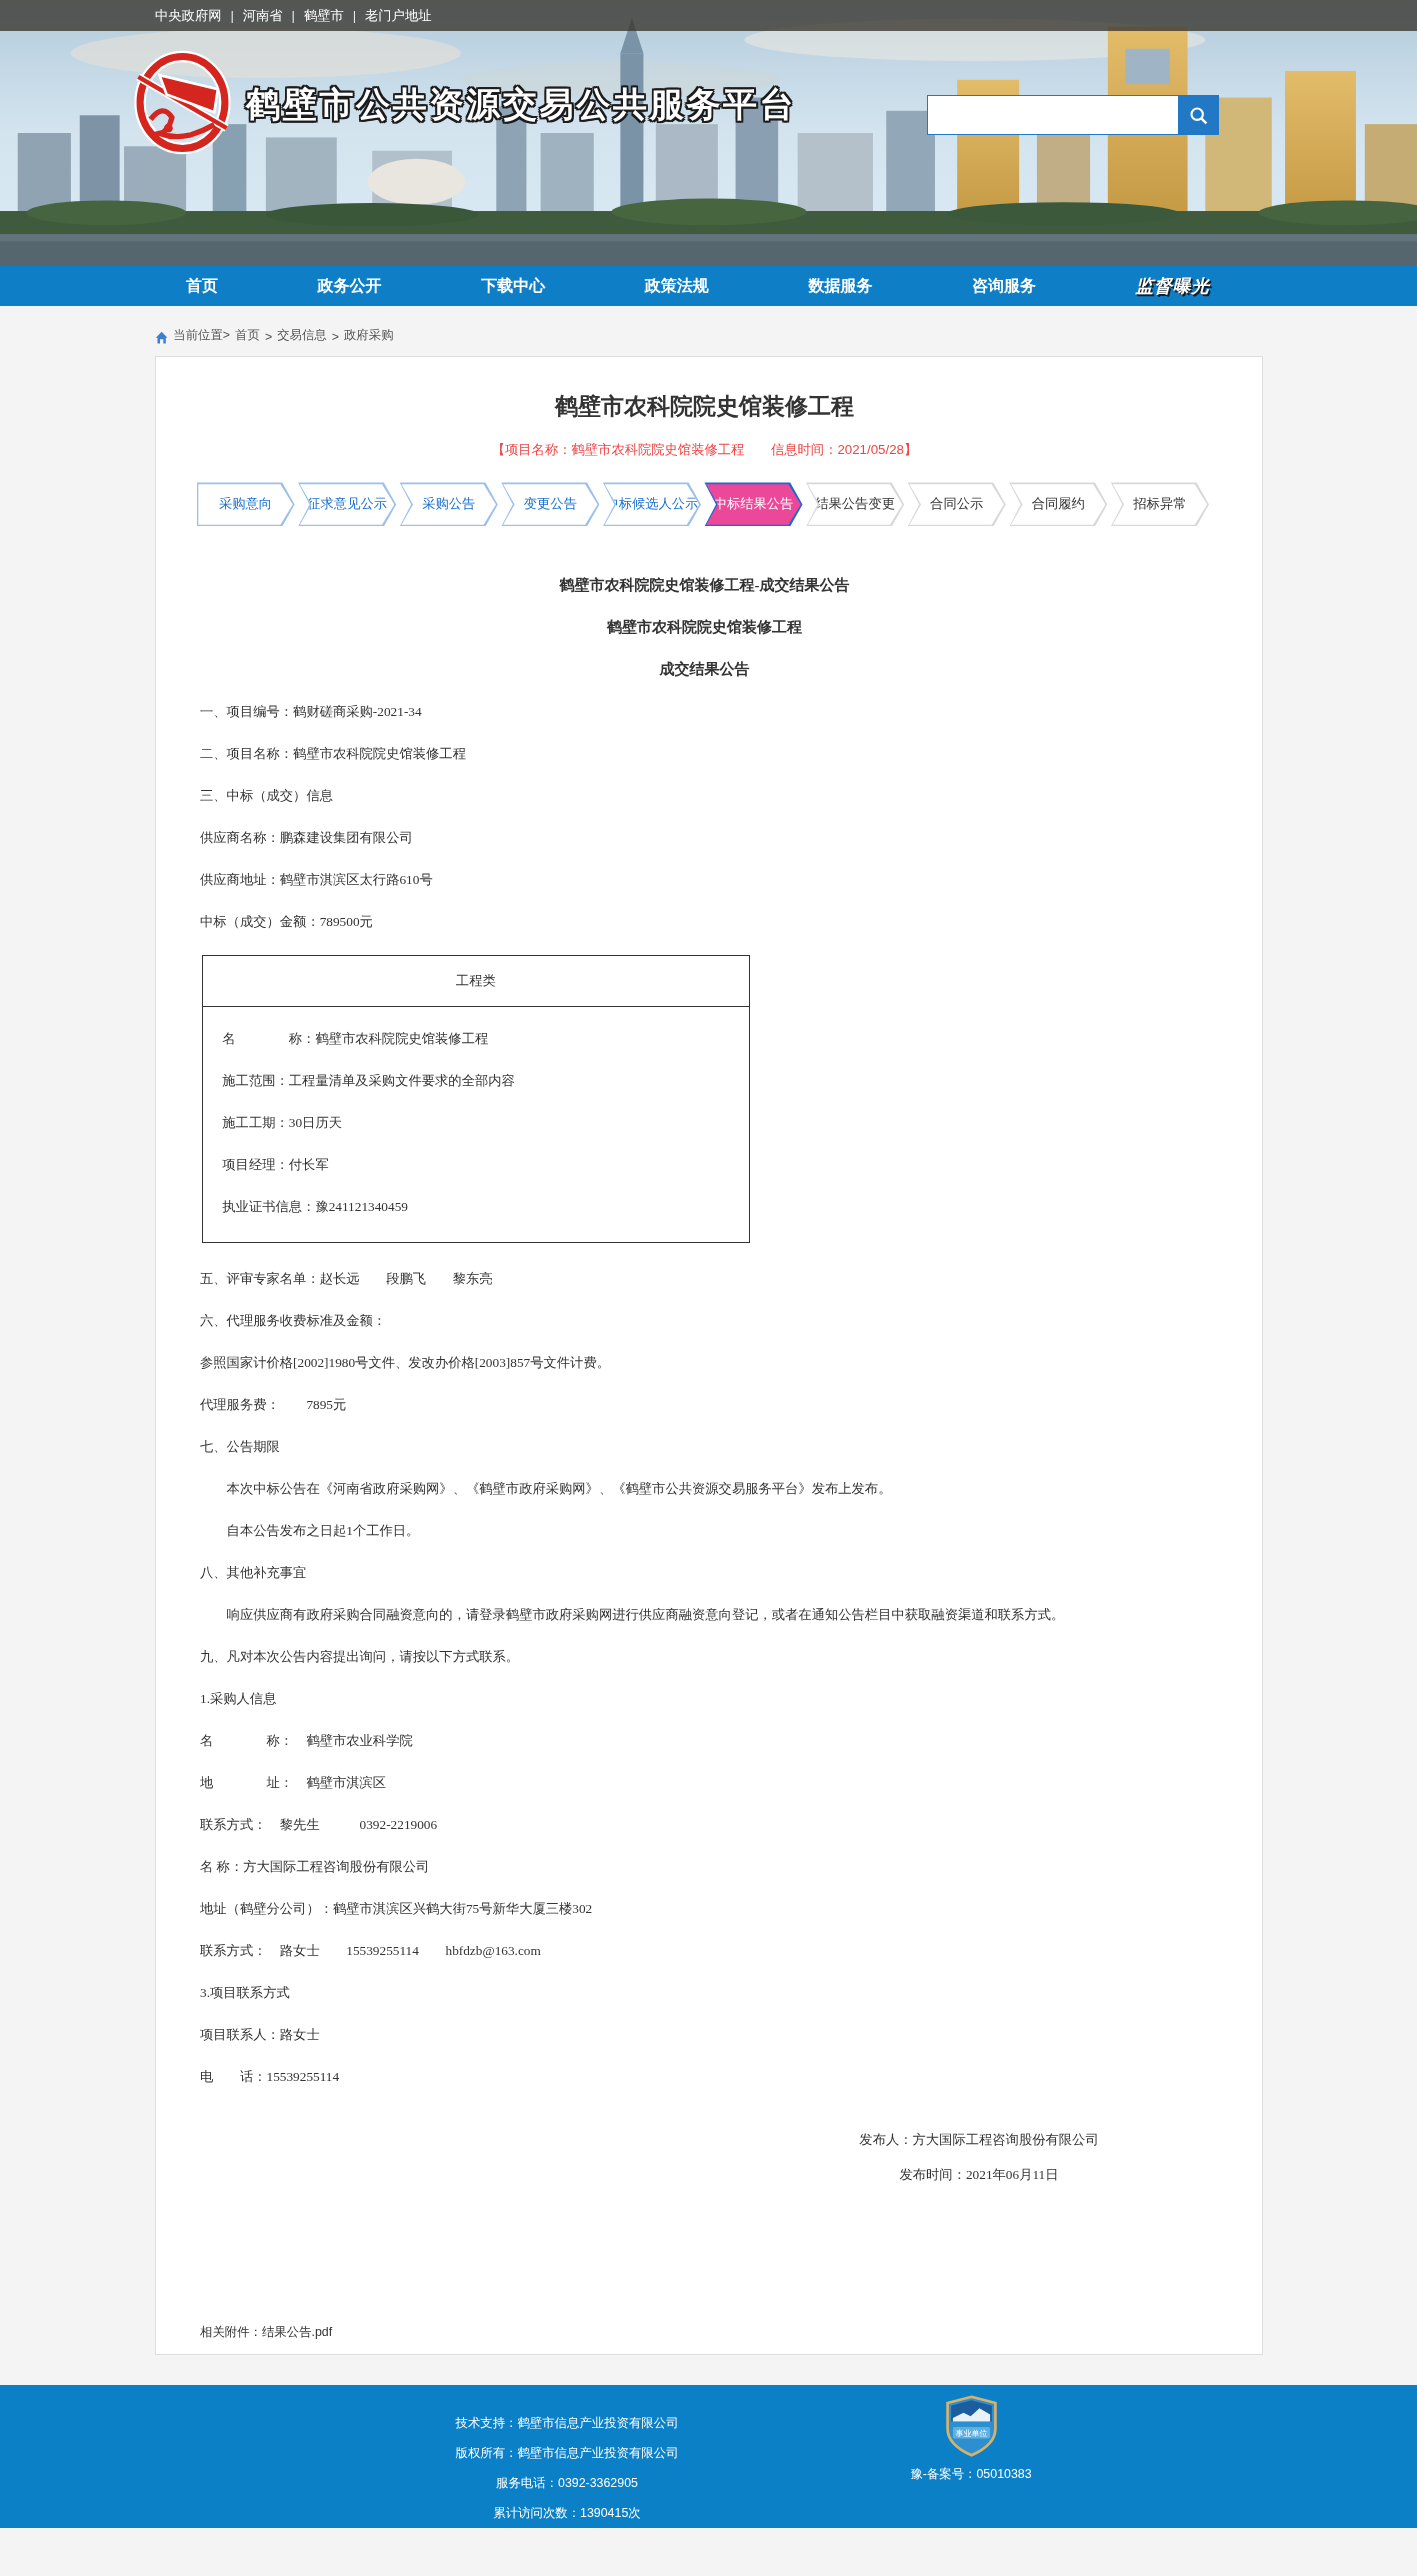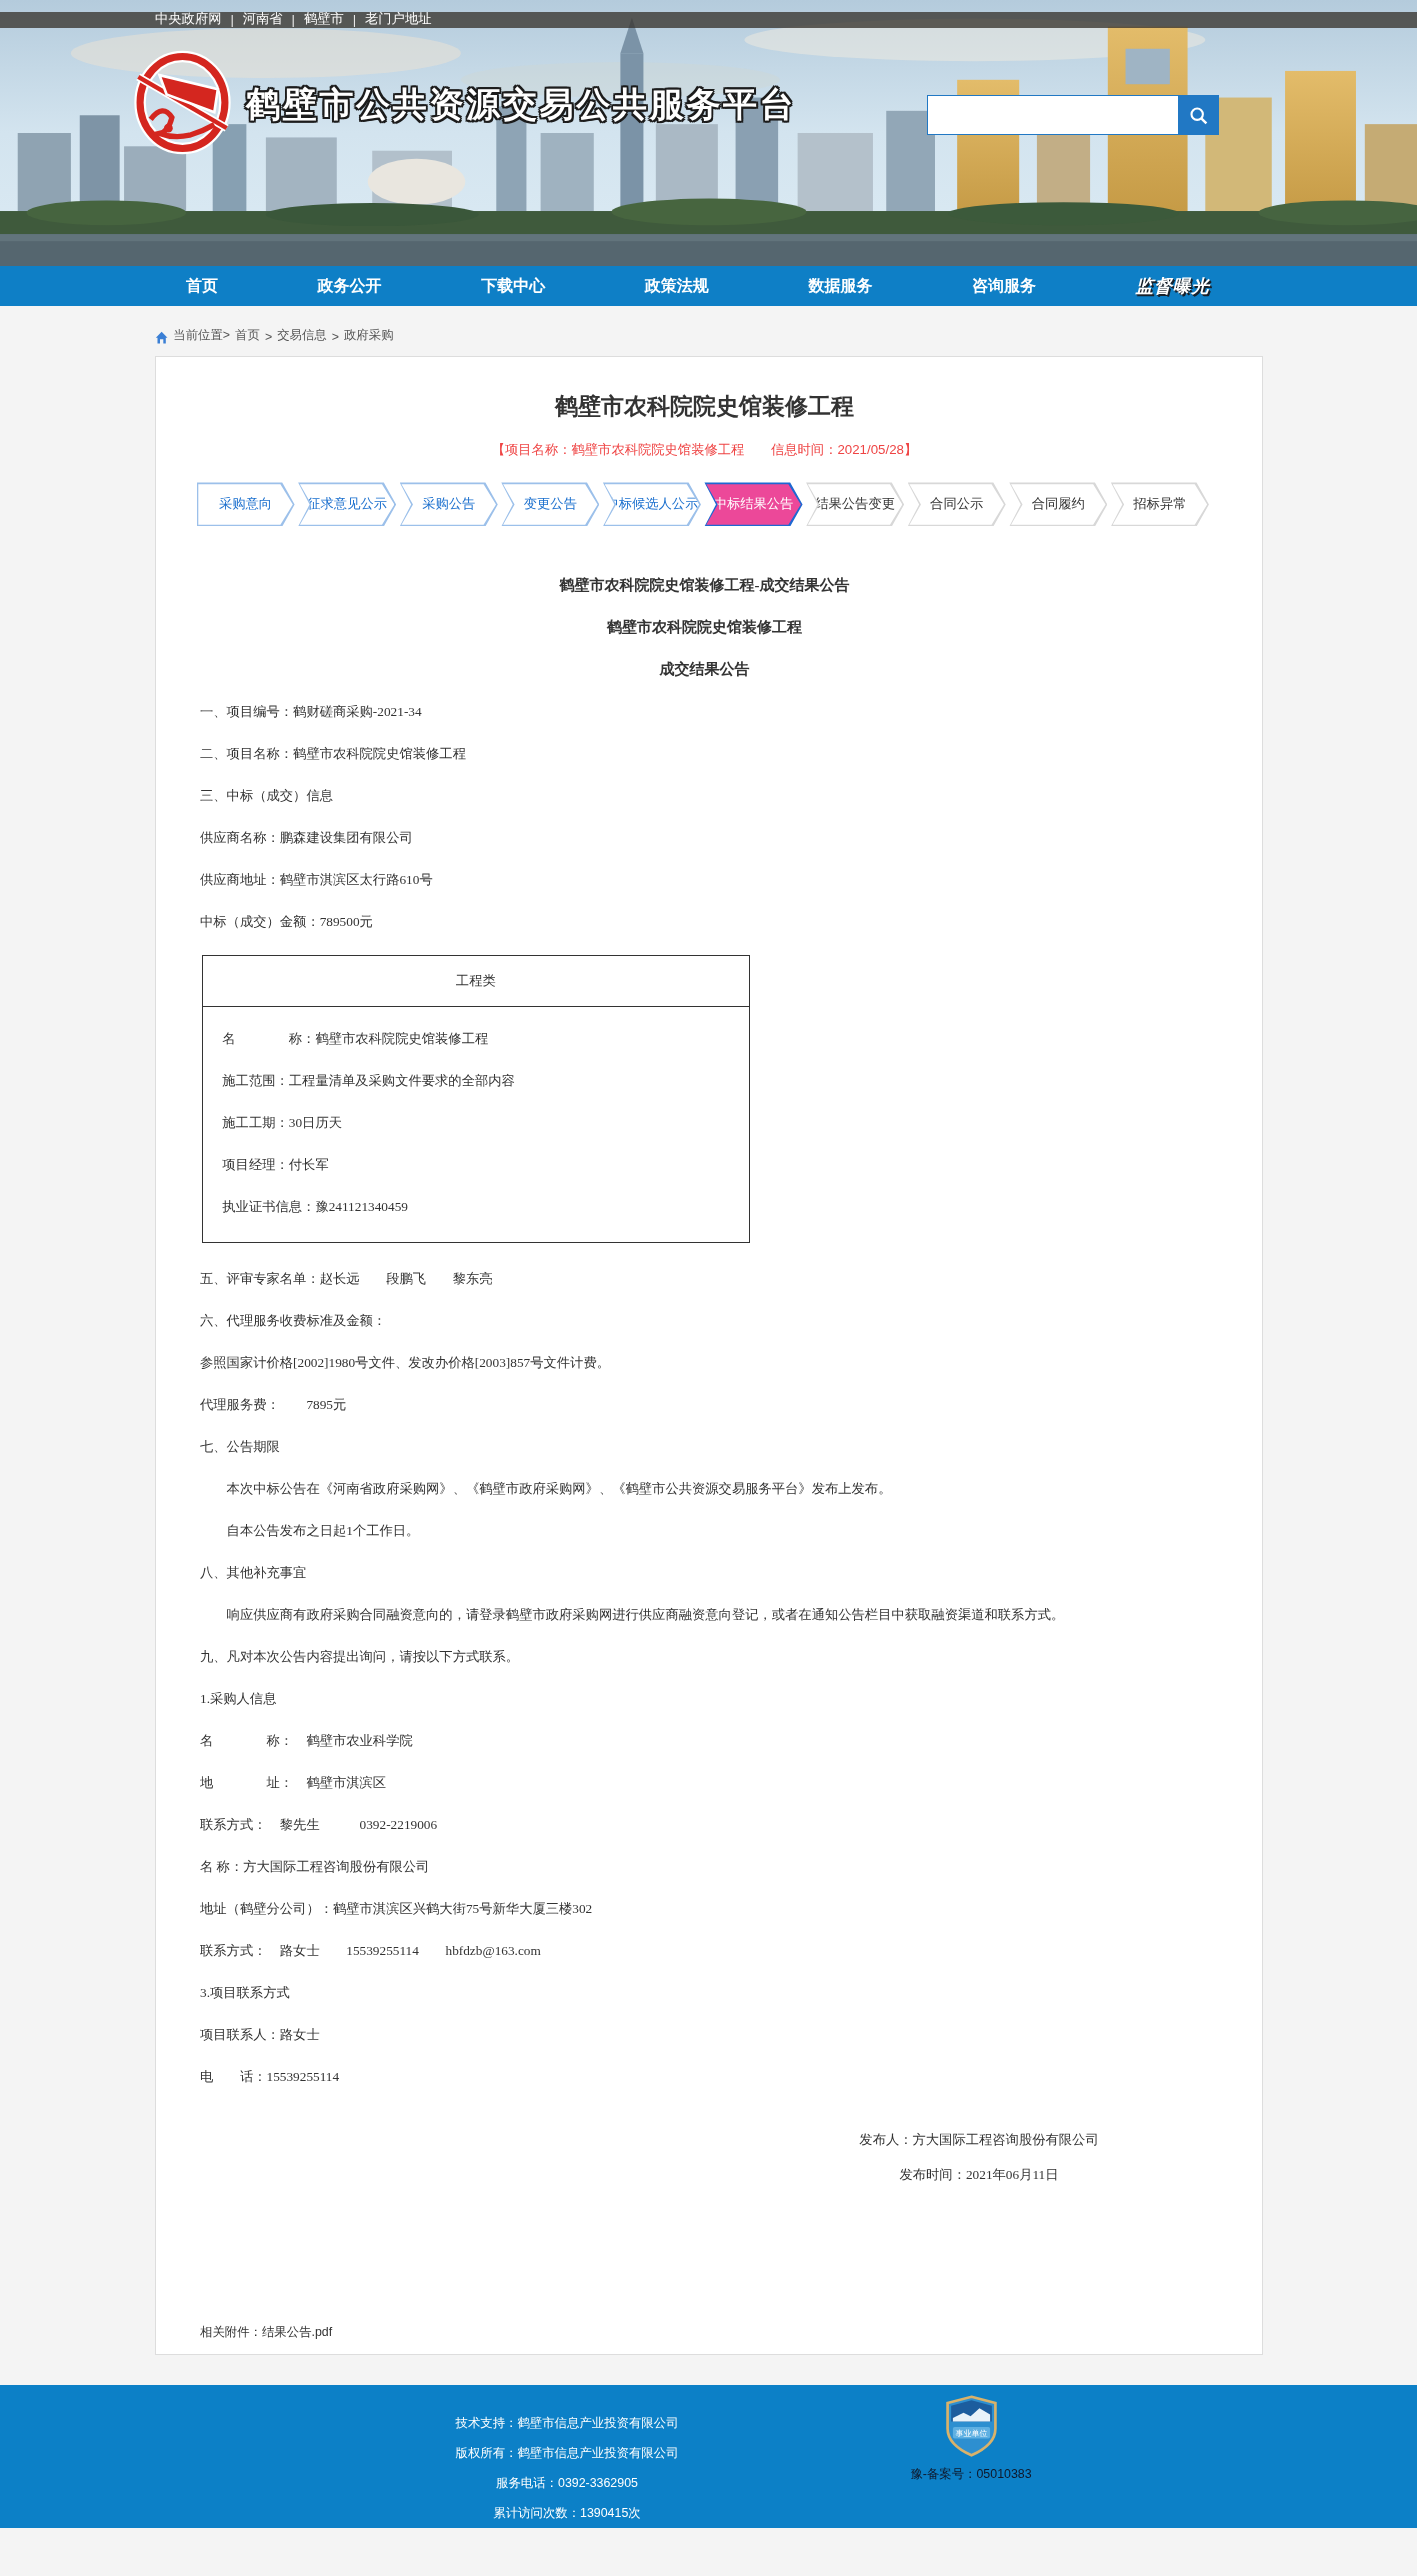--- a/index.html
+++ b/index.html
@@ -2,22 +2,22 @@
 <html style="font-size:14px"><head>
 <meta charset="utf-8">
 <style>
   * { margin:0; padding:0; box-sizing:border-box; }
   html,body { width:1418px; background:#f4f4f4; font-family:"Liberation Sans", sans-serif; }
 
   
   .banner { position:relative; width:1418px; height:266px; overflow:hidden;
             background:linear-gradient(180deg,#b6cddd 0%,#cfe2ee 45%,#dcebf4 70%,#cfdfe9 100%); }
   .banner svg.skyline { position:absolute; left:0; bottom:0; width:1418px; height:266px; display:block; }
-  .topbar { position:absolute; top:0; left:0; width:1418px; height:16px; background:rgba(56,52,46,0.78);
-            display:flex; align-items:flex-end; z-index:5;margin-top:12px; }
+  .topbar { position:absolute; top:0; left:0; width:1418px; height:31px; background:rgba(56,52,46,0.78);
+            display:flex; align-items:center; z-index:5; }
   .topbar-inner { width:1108px; margin:0 auto; display:flex; align-items:center; gap:8.9px;
                   color:#fff; font-size:13.3px; }
   .topbar-inner a { color:#fff; text-decoration:none; }
   .topbar-sep { color:#e8e8e8; }
 
   .logo-wrap { position:absolute; left:133px; top:50px; z-index:4; }
   .site-title { position:absolute; left:246px; top:82px; z-index:4; font-size:34px; font-weight:bold;
                 color:#fff; letter-spacing:2.7px;
                 text-shadow:-1.8px 0 #1c1c1c,1.8px 0 #1c1c1c,0 -1.8px #1c1c1c,0 1.8px #1c1c1c,
                             -1.8px -1.8px #1c1c1c,1.8px 1.8px #1c1c1c,-1.8px 1.8px #1c1c1c,1.8px -1.8px #1c1c1c; }
@@ -70,21 +70,21 @@
   .publisher .para { margin-bottom:17.7px; }
   .card-spacer { height:124px; }
   .attachment { font-size:12.4px; color:#333; padding:0 0 12.4px 0; font-family:"Liberation Sans",sans-serif; }
   .attachment a { color:#333; text-decoration:none; }
 
   
   .footer { position:relative; width:1418px; height:143px; background:#0c80c7; color:#fff; }
   .footer-lines { position:absolute; left:381px; top:23px; width:372px; text-align:center;
                   font-size:12.4px; line-height:30px; }
   .footer-badge { position:absolute; left:891px; top:10.6px; width:160px; text-align:center; }
-  .footer-icp { margin-top:5.3px; font-size:12.4px; color:#0f172a; }
+  .footer-icp { margin-top:5.3px; font-size:12.4px; color:#ffffff; }
 </style>
 </head>
 <body>
 
 <div class="banner">
   <svg class="skyline" viewBox="0 0 1600 300" preserveAspectRatio="none">
     <defs>
       <linearGradient id="sky" x1="0" y1="0" x2="0" y2="1">
         <stop offset="0" stop-color="#b4cbdc"></stop>
           <stop offset="0.5" stop-color="#d3e4ef"></stop>

